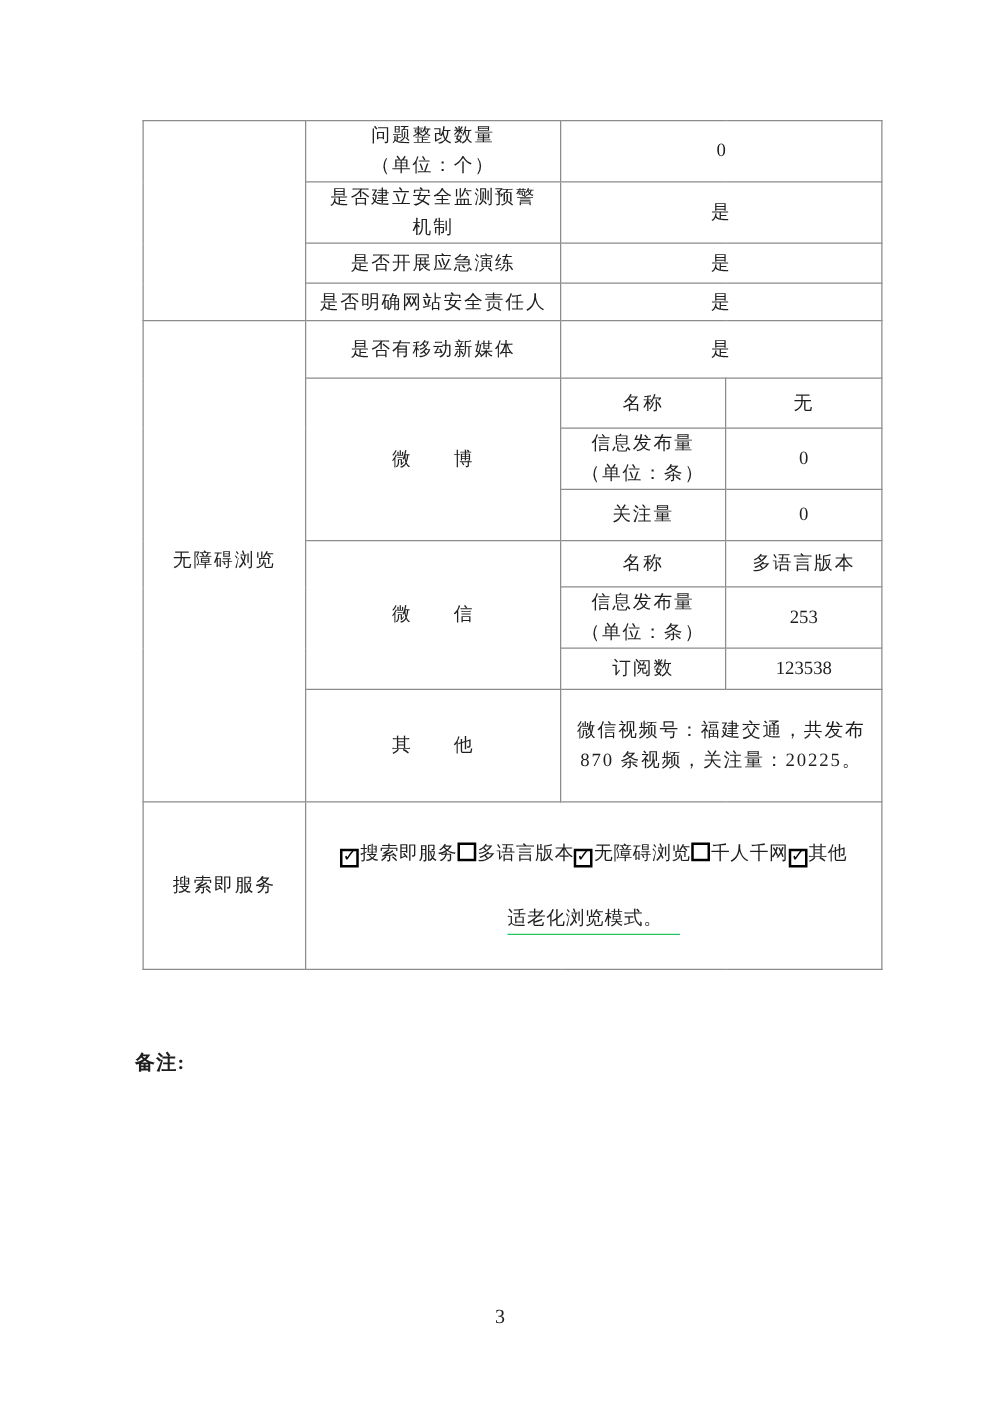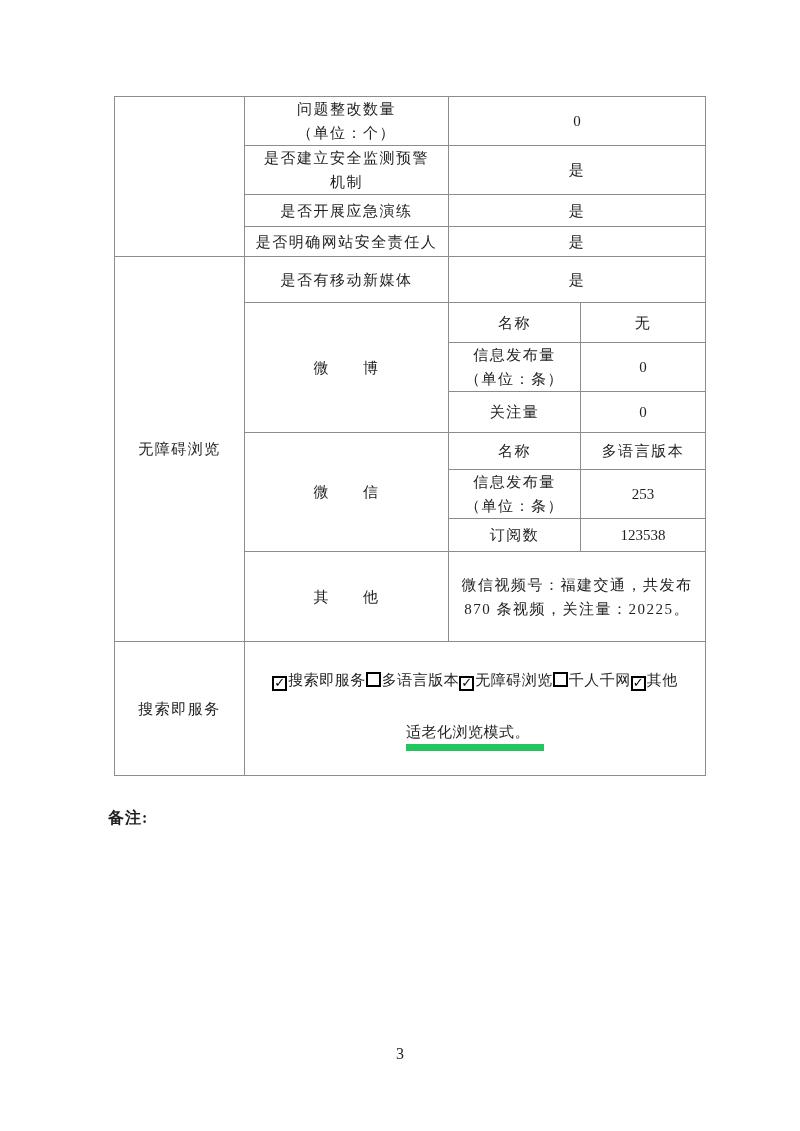--- a/index.html
+++ b/index.html
@@ -52,21 +52,21 @@
     text-align: left;
     vertical-align: middle;
     padding: 0 6px 0 3px;
     white-space: normal;
     letter-spacing: 0.5px;
   }
   .innov-line1 { line-height: 28px; }
   .innov-line2 { line-height: 28px; }
   .innov-underline {
     display: inline-block;
-    border-bottom: 7px solid #22c55e;
+    border-bottom: 1px solid #22c55e;
     padding-right: 14px;
     line-height: 24px;
   }
   .cb {
     display: inline-block;
     width: 11px;
     height: 11px;
     border: 2px solid #000000;
     margin: 0 1px 0 0;
     text-align: center;
@@ -74,21 +74,21 @@
     font-size: 13px;
     font-weight: bold;
     font-family: "DejaVu Sans", sans-serif;
     vertical-align: -2px;
     letter-spacing: 0;
     color: #000;
   }
   #notes {
     position: absolute;
     left: 108px;
-    top: 808px;
+    top: 840px;
     font-size: 16px;
     font-weight: bold;
     letter-spacing: 1px;
   }
   #page-number {
     position: absolute;
     left: 0;
     top: 1045px;
     width: 100%;
     text-align: center;

